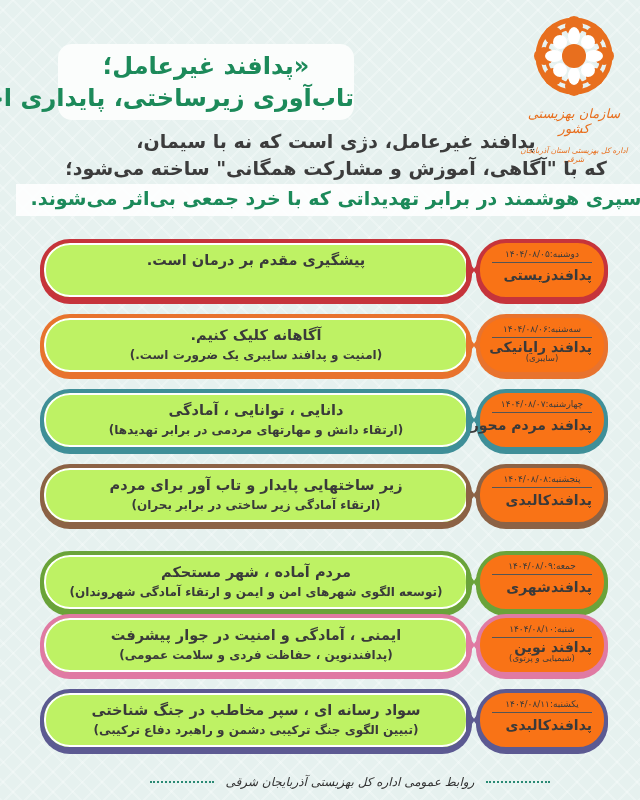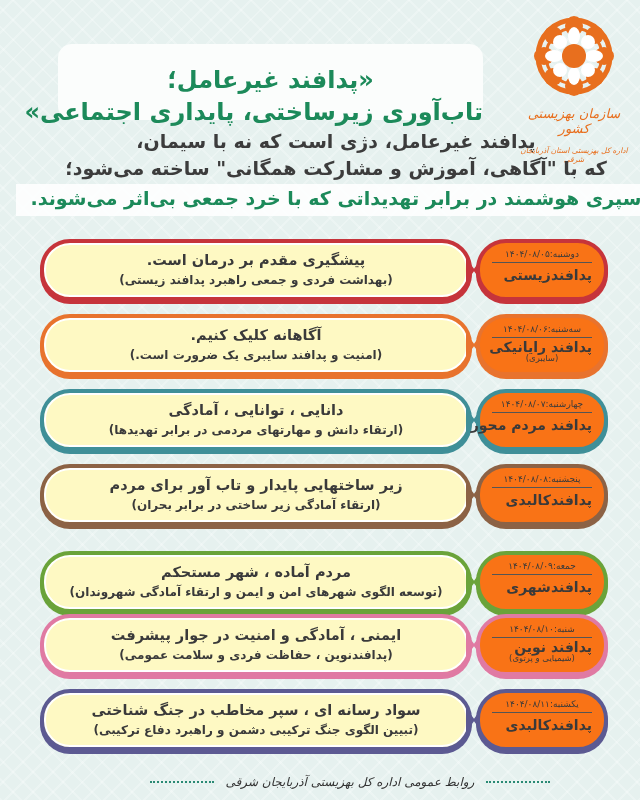--- a/index.html
+++ b/index.html
@@ -13,23 +13,23 @@
       position: relative;
       direction: rtl;
     }
     .logo {
       position: absolute; top: 12px; right: 6px; width: 120px; text-align: center;
     }
     .logo svg { display: block; margin: 0 auto; }
     .logo .org1 { color: #e86f1e; font-family: "DejaVu Serif", serif; font-size: 13px; font-style: italic; margin-top: 6px; }
     .logo .org2 { color: #e86f1e; font-family: "DejaVu Serif", serif; font-size: 7.5px; font-style: italic; margin-top: 10px; }
     .title-box {
-      position: absolute; top: 44px; left: 58px; width: 425px; height: 76px;
+      position: absolute; top: 44px; left: 58px; width: 296px; height: 76px;
       background: #fbfdfc; border-radius: 14px;
-      text-align: center; padding-top: 20px;
+      text-align: center; padding-top: 6px;
     }
     .title-box .t1, .title-box .t2 {
       color: #1c8a5a; font-weight: bold; font-size: 24px; line-height: 32px; white-space: nowrap;
     }
     .intro {
       position: absolute; top: 128px; left: 16px; width: 640px; text-align: center;
     }
     .intro .l1, .intro .l2 {
       color: #3c3c3c; font-weight: bold; font-size: 19px; line-height: 27px; white-space: nowrap;
     }
@@ -39,21 +39,21 @@
       color: #1c8a5a; font-weight: bold; font-size: 19px; line-height: 28px; white-space: nowrap;
       padding: 0 0 4px;
     }
     .cards { position: absolute; top: 239px; left: 0; width: 640px; }
     .card {
       position: absolute; left: 0; width: 640px; height: 62px;
     }
     .card .main {
       position: absolute; left: 40px; width: 432px; height: 62px;
       border: 4px solid var(--c); border-radius: 30px;
-      background: #fef9c3;
+      background: #bef264;
       box-shadow: 0 3px 0 var(--c), inset 0 0 0 2px #fff;
       text-align: center; padding-top: 7px;
     }
     .card .main .headline { color: #3a3a3a; font-weight: bold; font-size: 14.5px; line-height: 21px; white-space: nowrap; }
     .card .main .sub { color: #3a3a3a; font-weight: bold; font-size: 12px; line-height: 19px; white-space: nowrap; }
     .card .knot {
       position: absolute; left: 466px; top: 19px; width: 16px; height: 24px;
       background: var(--c);
       clip-path: polygon(0 0, 50% 45%, 100% 0, 100% 100%, 50% 55%, 0 100%);
     }
@@ -120,21 +120,20 @@
 <div class="intro">
   <div class="l1">پدافند غیرعامل، دژی است که نه با سیمان،</div>
   <div class="l2">که با "آگاهی، آموزش و مشارکت همگانی" ساخته می‌شود؛</div>
   <div class="l3">سپری هوشمند در برابر تهدیداتی که با خرد جمعی بی‌اثر می‌شوند.</div>
 </div>
 
 <div class="cards">
   <div class="card" style="top:0px; --c:#c6343b;">
     <div class="main">
       <div class="headline">پیشگیری مقدم بر درمان است.</div>
-      <div class="sub">(بهداشت فردی و جمعی راهبرد پدافند زیستی)</div>
     </div>
     <div class="knot"></div>
     <div class="side">
       <span class="date">دوشنبه:۱۴۰۴/۰۸/۰۵</span>
       <div class="name">پدافندزیستی</div>
     </div>
   </div>
 
   <div class="card" style="top:75px; --c:#e8732e;">
     <div class="main">

